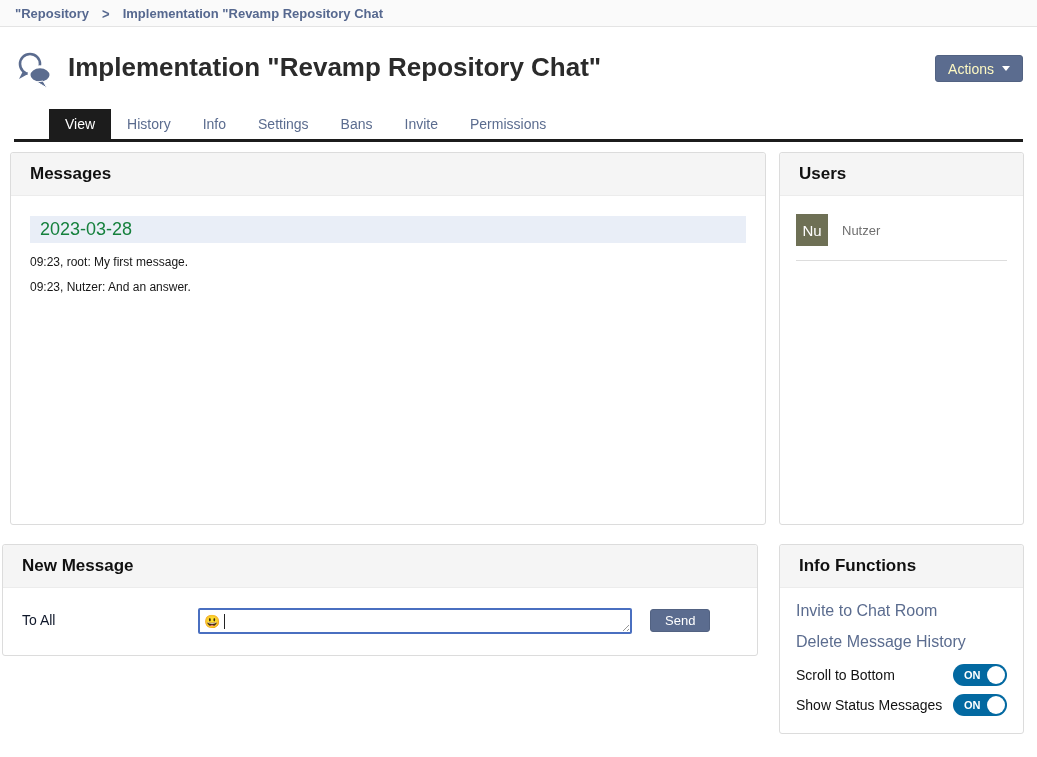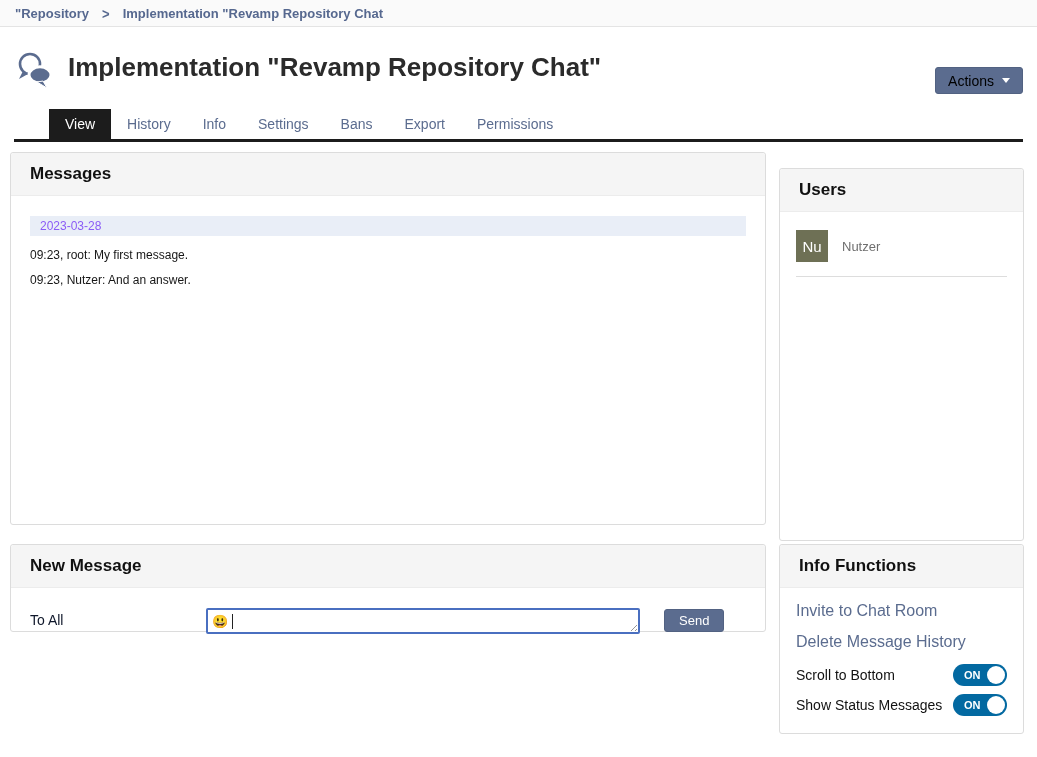--- a/index.html
+++ b/index.html
@@ -11,64 +11,64 @@
   .breadcrumb-bar { position:absolute; top:0; left:0; right:0; height:27px;
     background:#fafafa; border-bottom:1px solid #e4e4e4;
     display:flex; align-items:center; padding-left:15px; }
   .crumb { font-size:13px; font-weight:700; color:#56688f; text-decoration:none; cursor:pointer; }
   .crumb-sep { color:#56688f; font-size:13px; font-weight:700; margin:0 13px; transform:scaleY(1.15); display:inline-block; }
 
   
   .title-row { position:absolute; top:44px; left:14px; right:14px; height:52px; }
   .obj-icon { position:absolute; left:0; top:6px; }
   .page-title { position:absolute; left:54px; top:8px; font-size:26px; font-weight:700; color:#2b2b2b; }
-  .actions-btn { position:absolute; right:0; top:23px; height:27px; background:#5b6c8f; color:#000000;
+  .actions-btn { position:absolute; right:0; top:11px; height:27px; background:#5b6c8f; color:#fef9c3;
     border:1px solid #526282; border-radius:3px; font-size:14px; padding:0 12px;
     display:flex; align-items:center; cursor:pointer; font-family:inherit; }
   .caret { display:inline-block; width:0; height:0; border-left:4px solid transparent;
     border-right:4px solid transparent; border-top:5px solid #fff; margin-left:8px; }
 
   
   .tabbar { position:absolute; top:109px; left:14px; right:14px; border-bottom:3px solid #1c1c1c;
     display:flex; align-items:flex-end;padding-left:35px; }
   .tab { height:30px; line-height:30px; padding:0 16px; font-size:14px; color:#5b6c8f; cursor:pointer; }
   .tab.active { background:#1c1c1c; color:#fff; }
 
   
   .panel { position:absolute; background:#fff; border:1px solid #dcdcdc; border-radius:3px; }
   .panel-header { background:#f5f5f5; border-bottom:1px solid #ececec; border-radius:3px 3px 0 0;
     padding:11px 19px; font-size:17px; font-weight:700; color:#111; }
   .panel-messages { left:10px; top:152px; width:756px; height:373px; }
-  .panel-users { left:779px; top:168px; width:245px; height:373px; }
-  .panel-newmsg { left:10px; top:544px; width:756px; height:88px; }
+  .panel-users { left:779px; top:152px; width:245px; height:373px; }
+  .panel-newmsg { left:2px; top:544px; width:756px; height:112px; }
   .panel-chatfn { left:779px; top:544px; width:245px; height:190px; }
 
   
   .messages-body { padding:20px 19px; }
-  .date-row { background:#e9eef7; font-size:12px; color:#8b5cf6; padding:3px 10px; margin-bottom:7px; }
+  .date-row { background:#e9eef7; font-size:18px; color:#15803d; padding:3px 10px; margin-bottom:7px; }
   .msg-row { font-size:12px; color:#161616; line-height:25px; }
 
   
   .users-body { padding:18px 16px; }
   .user-row { display:flex; align-items:center; padding-bottom:14px; border-bottom:1px solid #ddd; }
   .avatar { width:32px; height:32px; display:flex; align-items:center; justify-content:center;
     color:#fff; font-size:15px; background:#6e7055; }
   .user-name { margin-left:14px; font-size:13px; color:#6f6f6f; }
 
   
   .newmsg-body { padding:20px 19px; display:flex; align-items:flex-start; }
   .to-label { width:176px; font-size:14px; color:#0f172a; padding-top:4px; }
   .msg-input-wrap { position:relative; width:434px; height:26px; border:2px solid #4a6fc0;
     border-radius:2px; background:#fff; display:flex; align-items:center; padding-left:4px; cursor:text; }
   .emoji-btn { font-size:13px; line-height:1; cursor:pointer; background:none; border:none; padding:0; }
   .text-cursor { display:inline-block; width:1px; height:15px; background:#222; margin-left:4px; }
   .resize-grip { position:absolute; right:1px; bottom:1px; width:9px; height:9px;
     background:repeating-linear-gradient(135deg, transparent 0 2px, #979797 2px 3px);
     clip-path:polygon(100% 0,100% 100%,0 100%); cursor:nwse-resize; }
-  .send-btn { margin-left:24px; height:23px; margin-top:1px; background:#5b6c8f; color:#fff;
+  .send-btn { margin-left:18px; height:23px; margin-top:1px; background:#5b6c8f; color:#fff;
     border:1px solid #526282; border-radius:3px; font-size:13px; padding:0 14px; cursor:pointer; font-family:inherit; }
 
   
   .chatfn-body { padding:14px 16px 0 16px; }
   .fn-link { display:block; font-size:16px; color:#5b6c8f; margin-bottom:13px; cursor:pointer; text-decoration:none; }
   .fn-toggle-row { display:flex; align-items:center; justify-content:space-between; margin-bottom:8px; }
   .fn-toggle-label { font-size:14px; color:#111; }
   .toggle { position:relative; width:54px; height:22px; border-radius:11px; background:#0369a1; cursor:pointer; }
   .toggle .on-text { position:absolute; left:11px; top:0; line-height:22px; color:#fff; font-size:11px; font-weight:700; }
   .toggle .knob { position:absolute; right:2px; top:2px; width:18px; height:18px; border-radius:50%; background:#fff; }
@@ -99,21 +99,21 @@
       <span class="caret"></span>
     </button>
   </div>
 
   <div class="tabbar">
     <div class="tab active">View</div>
     <div class="tab">History</div>
     <div class="tab">Info</div>
     <div class="tab">Settings</div>
     <div class="tab">Bans</div>
-    <div class="tab">Export</div>
+    <div class="tab">Invite</div>
     <div class="tab">Permissions</div>
   </div>
 
   <div class="panel panel-messages">
     <div class="panel-header">Messages</div>
     <div class="messages-body">
       <div class="date-row">2023-03-28</div>
       <div class="msg-row">09:23, root: My first message.</div>
       <div class="msg-row">09:23, Nutzer: And an answer.</div>
     </div>

